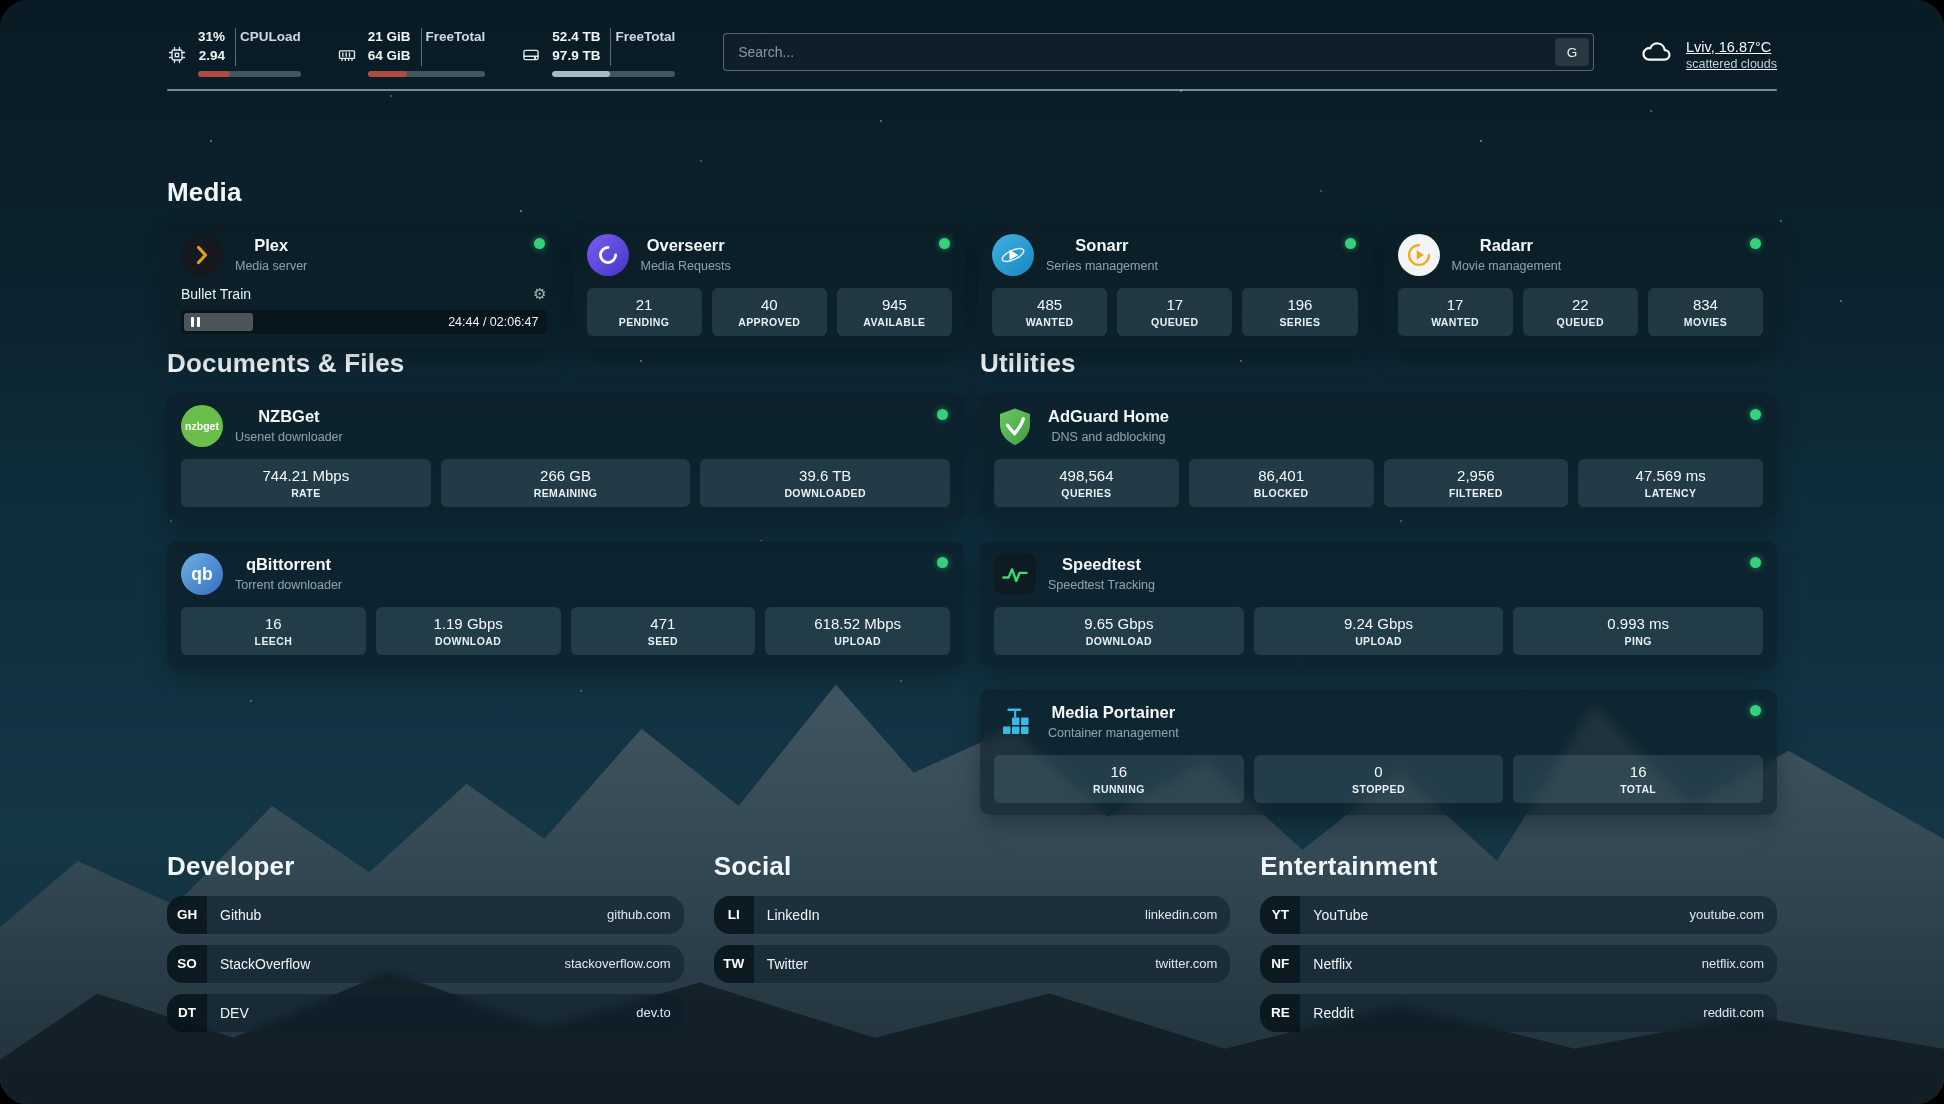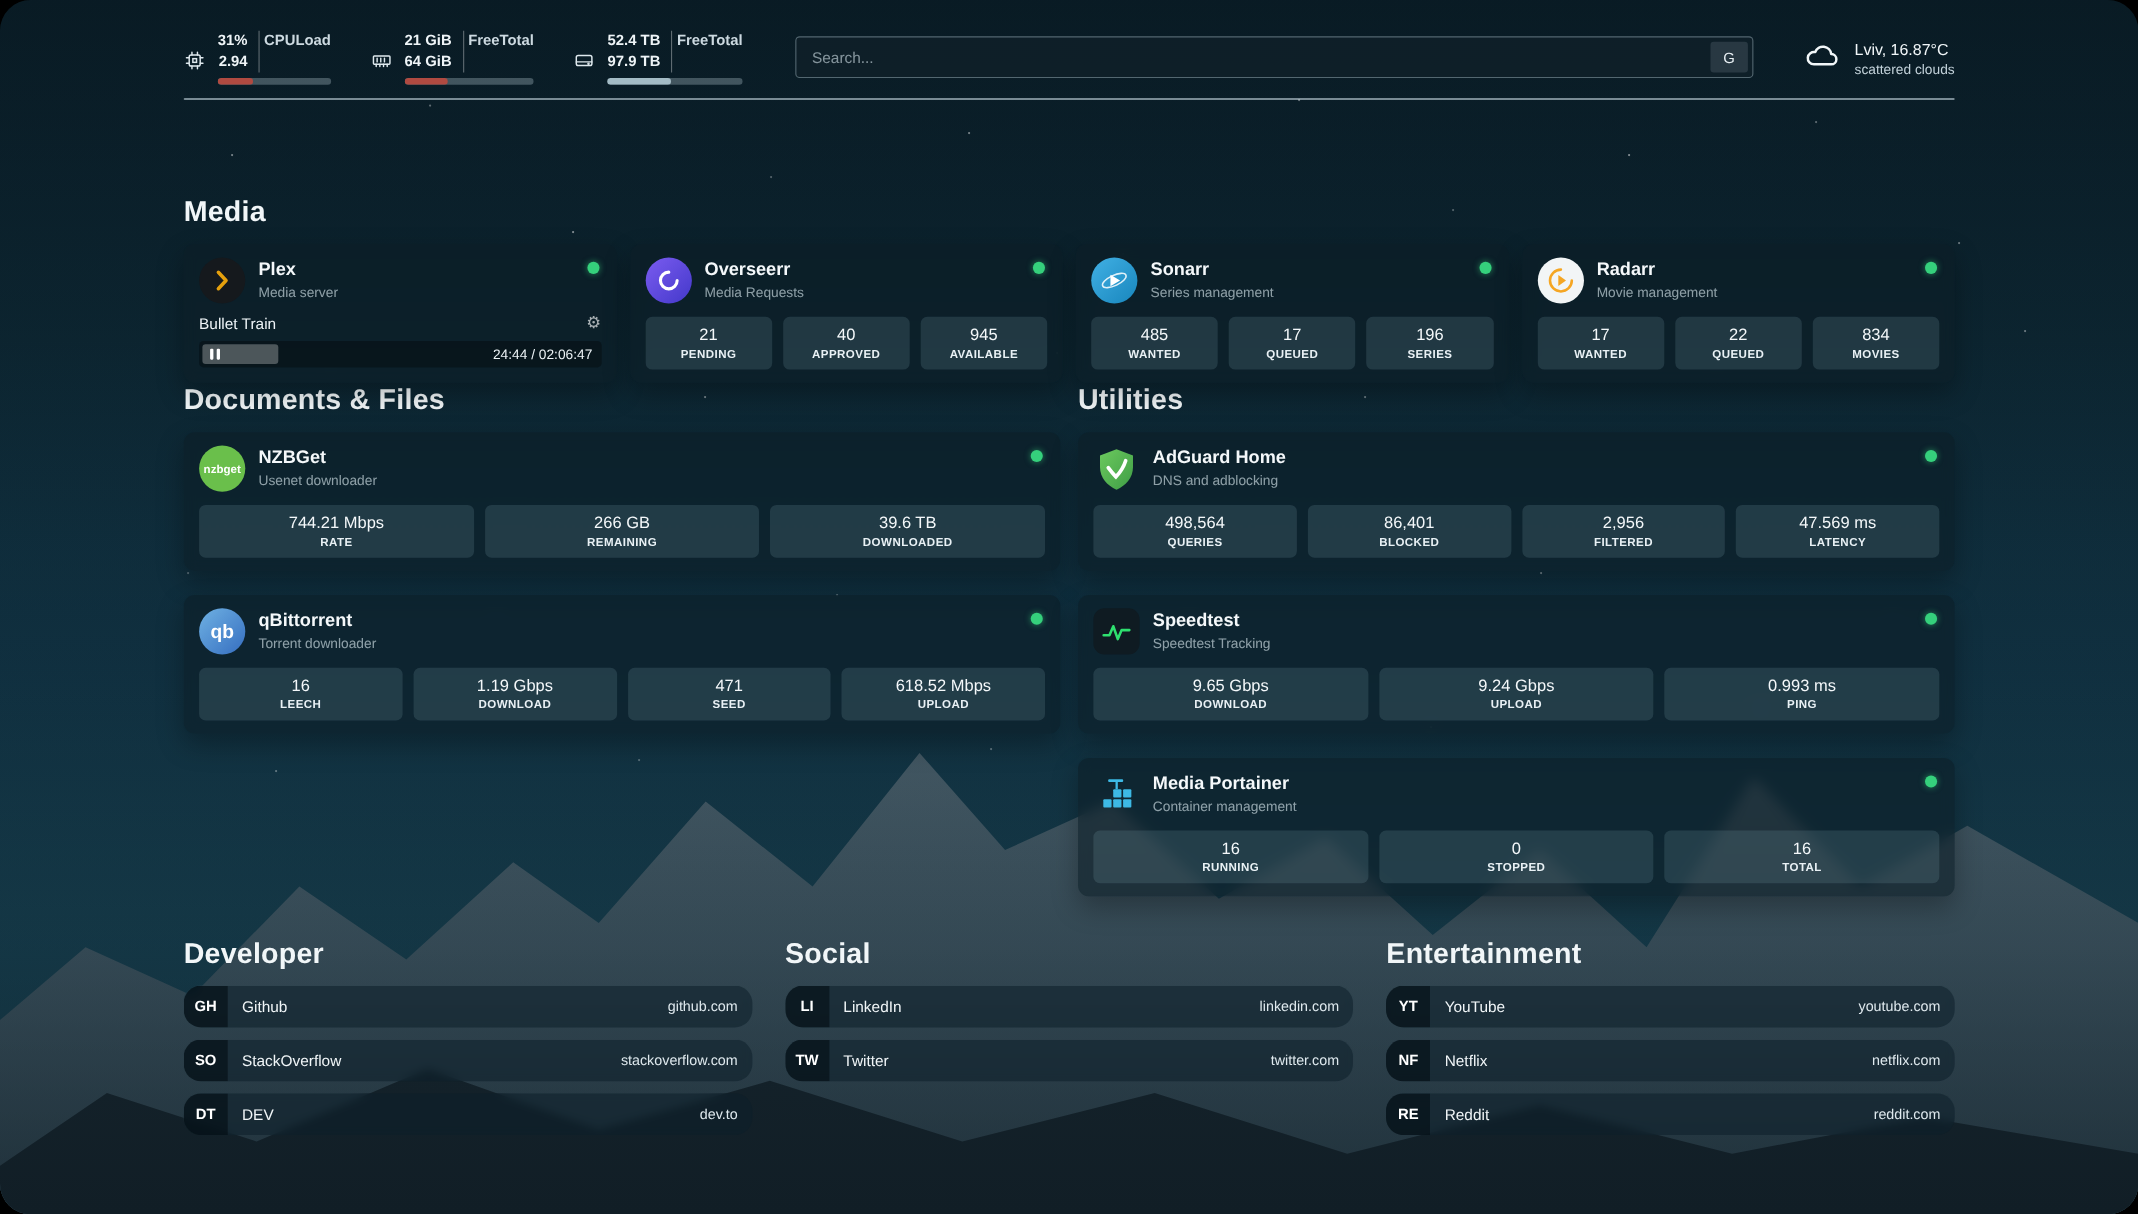--- a/index.html
+++ b/index.html
@@ -77,41 +77,41 @@
     padding: 0 52px 0 14px; font-size: 14px; outline: none;
     font-family: "Liberation Sans", sans-serif;
   }
   .searchwrap input::placeholder { color: rgba(212,226,233,.6); }
   .engine {
     position: absolute; right: 5px; top: 5px; bottom: 5px; width: 34px;
     background: rgba(195,215,225,.14); border: none; border-radius: 3px;
     color: #e9f0f4; font-size: 13.5px; cursor: pointer;
     font-family: "Liberation Sans", sans-serif;
   }
-  .weather { display: flex; align-items: center; gap: 12px; margin-top: 3px; }
+  .weather { display: flex; align-items: flex-end; gap: 12px; margin-top: 3px; text-decoration: underline; }
   .weather-loc { font-size: 14.5px; color: #f1f6f8; }
   .weather-cond { font-size: 12.5px; color: #c2d1d9; margin-top: 2px; }
   .divider { margin-top: 12px; height: 2px; background: rgba(214,230,238,.55); border-radius: 1px; }
   
   h2.section-title { font-size: 26px; font-weight: 600; color: #f1f6f8; margin: 0 0 14px; letter-spacing: .2px; }
   .media-section { margin-top: 86px; }
   .grid4 { display: grid; grid-template-columns: repeat(4, 1fr); gap: 12px; }
   .two-col { display: grid; grid-template-columns: 1fr 1fr; gap: 16px; }
   .card-stack { display: flex; flex-direction: column; gap: 22px; }
   
   .card {
     position: relative;
     background: rgba(12,29,38,.58);
     border-radius: 10px;
     padding: 12px 14px;
     box-shadow: 0 10px 24px rgba(0,0,0,.28);
     backdrop-filter: blur(6px);
   }
   .status-dot { position: absolute; top: 16px; right: 16px; width: 11px; height: 11px; border-radius: 50%; background: #35d07c; box-shadow: 0 0 6px rgba(53,208,124,.6); }
-  .card-head { display: flex; align-items: center; gap: 12px; }
+  .card-head { display: flex; align-items: center; gap: 12px; text-align: center; }
   .app-icon { width: 42px; height: 42px; border-radius: 50%; display: flex; align-items: center; justify-content: center; flex: none; }
   .app-icon.square { border-radius: 10px; }
   .app-icon.plex { background: #15191d; }
   .app-icon.overseerr { background: linear-gradient(135deg, #7b5cf0, #4338ca); }
   .app-icon.sonarr { background: linear-gradient(135deg, #41b0e4, #1886bd); }
   .app-icon.radarr { background: #f2f5f6; }
   .app-icon.nzbget { background: #6abf4b; }
   .app-icon.qbittorrent { background: linear-gradient(135deg, #6fb1e3, #356ec0); }
   .app-icon.filebrowser { background: linear-gradient(135deg, #4d9fd3, #2d6ea8); }
   .app-icon.speedtest { background: #0f1b22; }

